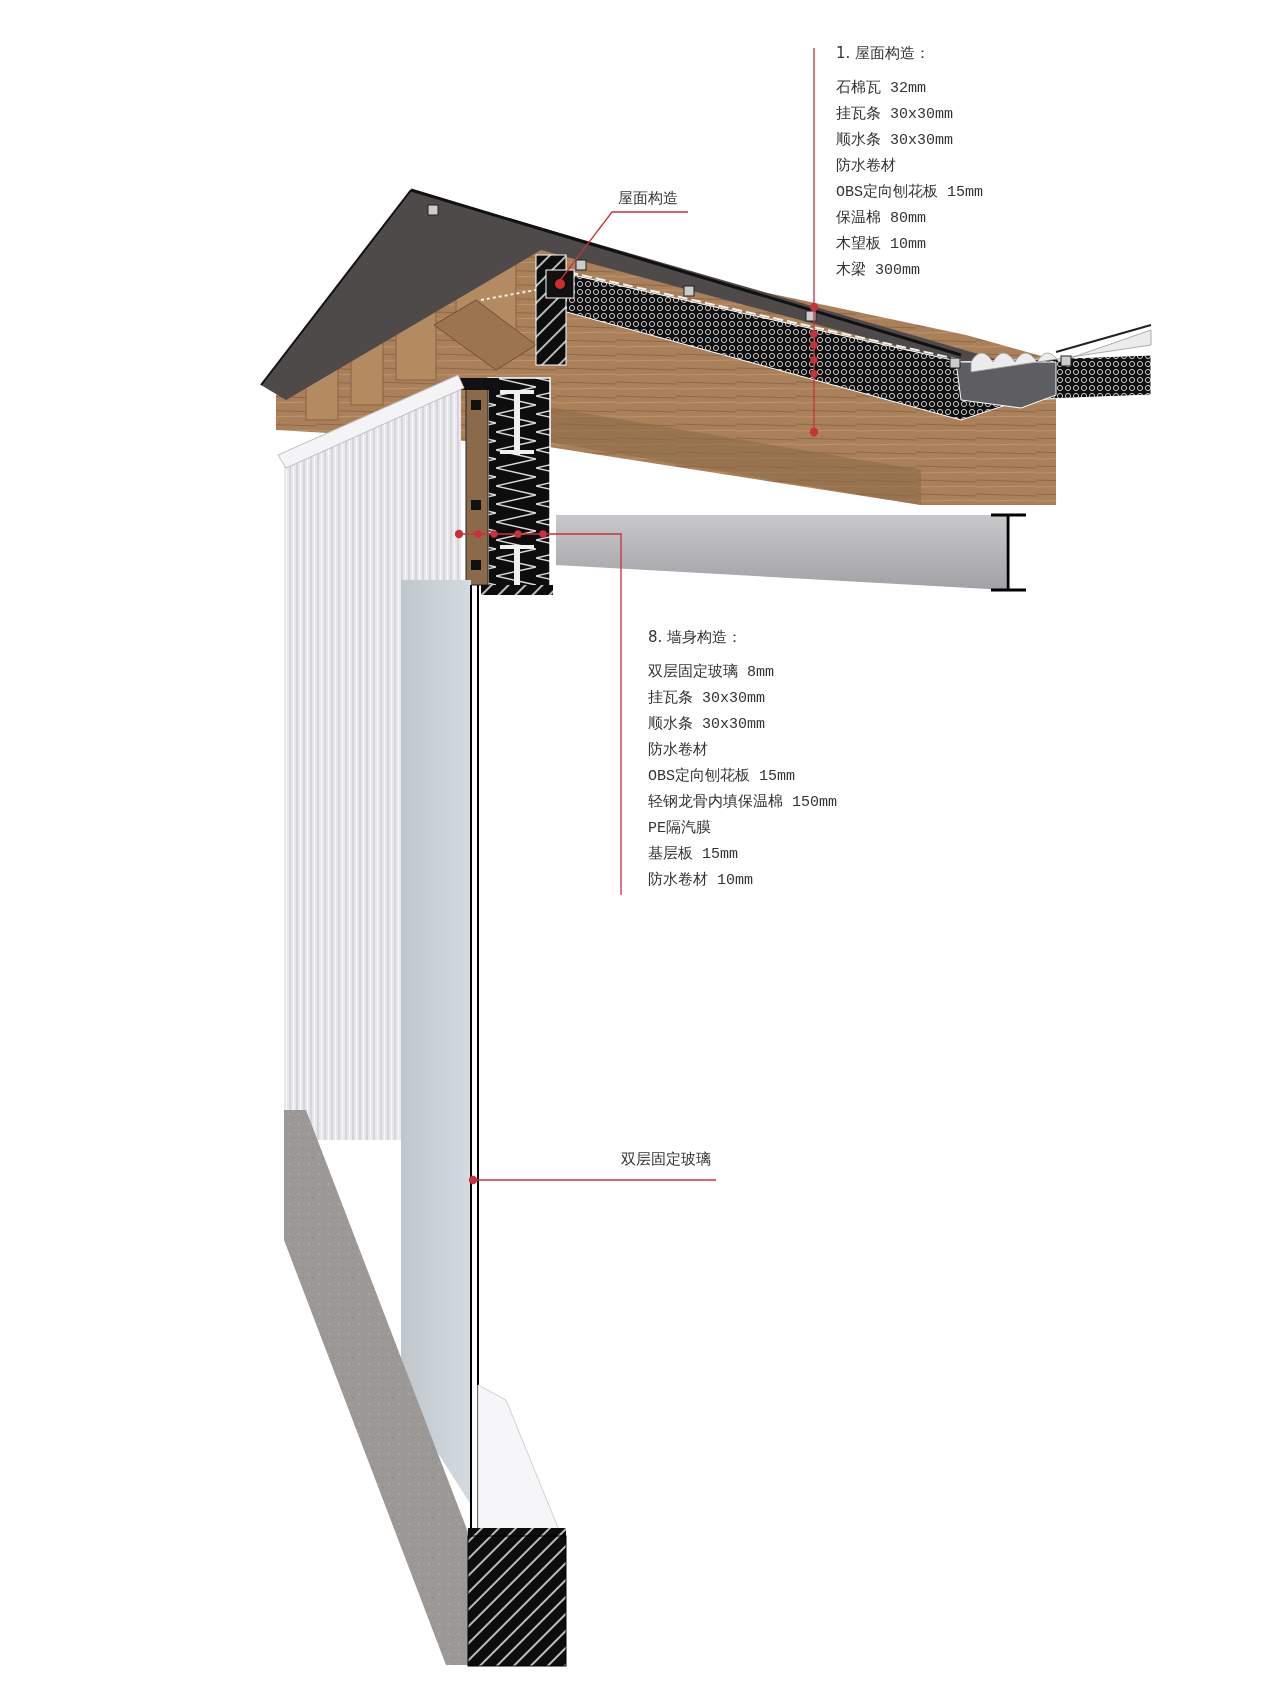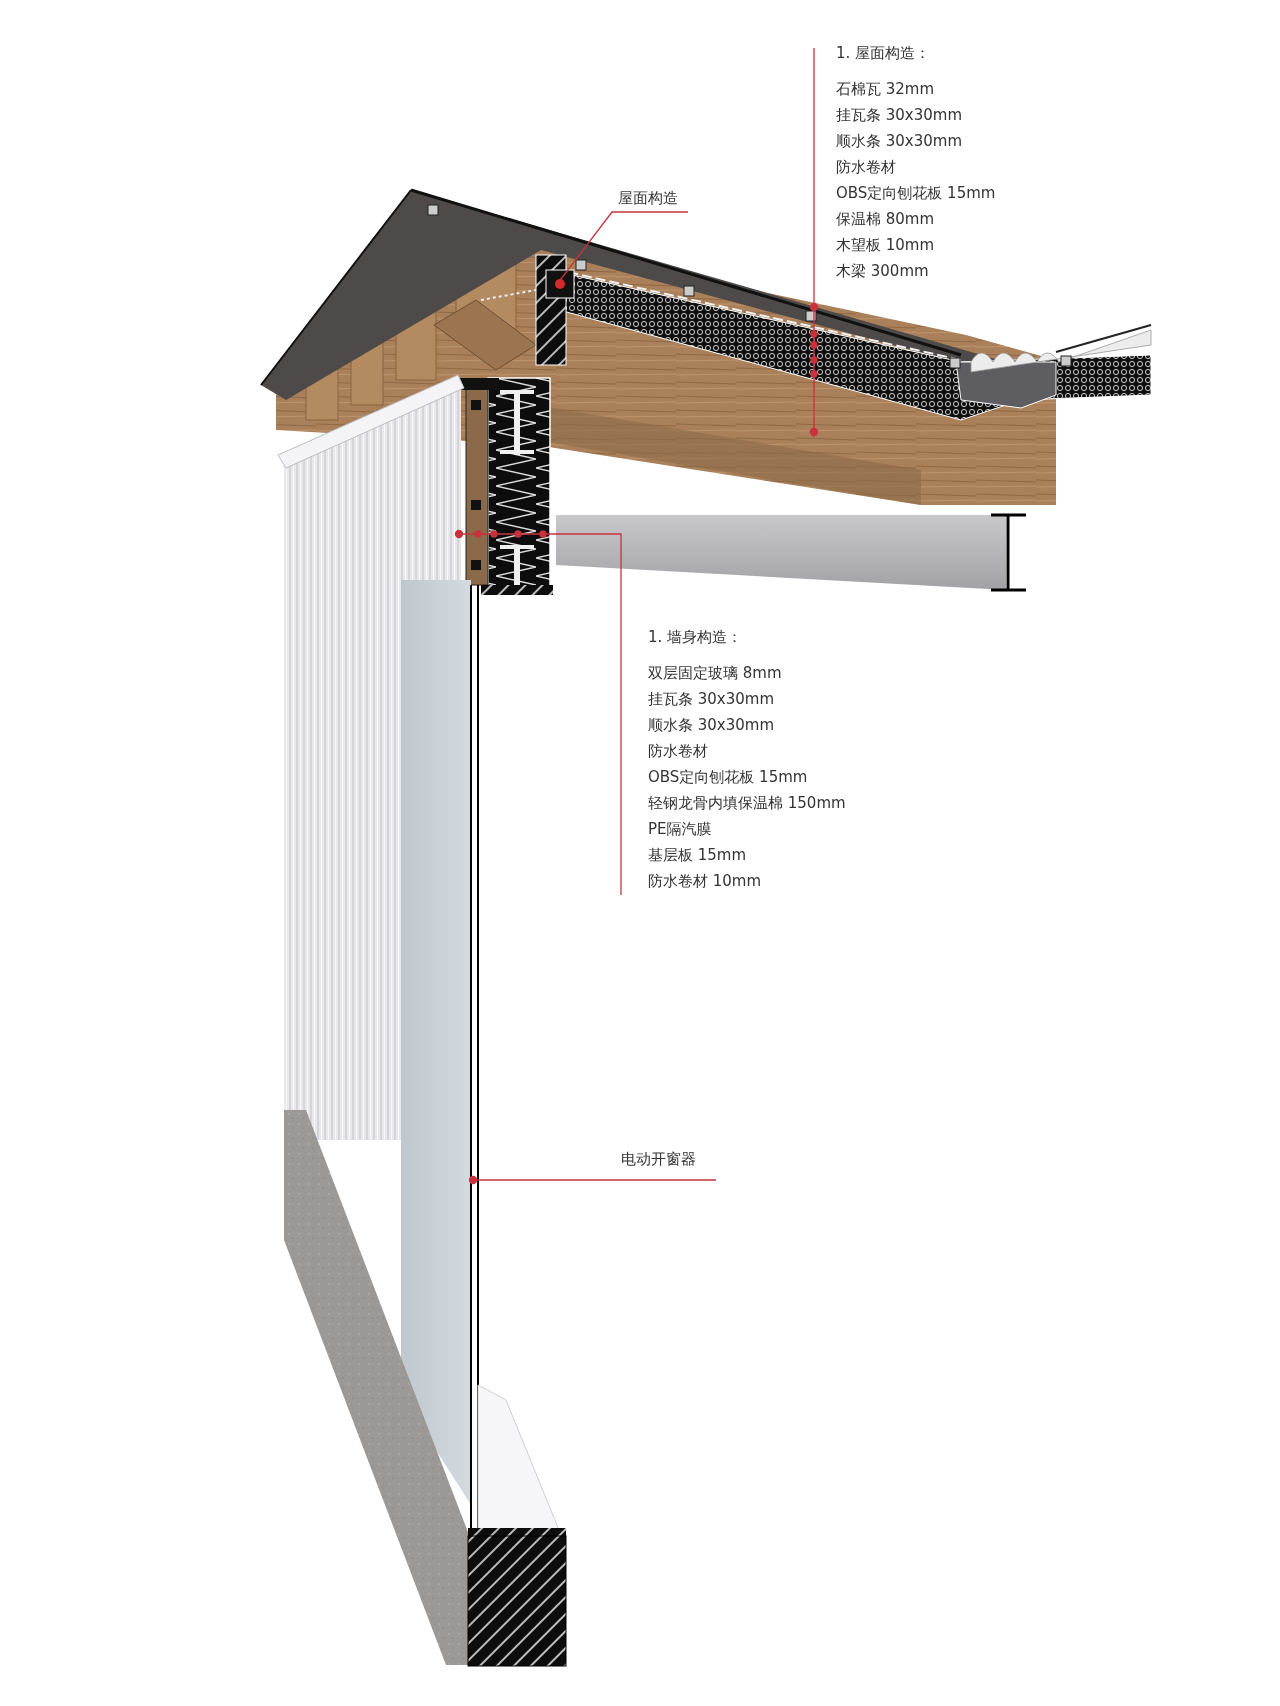--- a/index.html
+++ b/index.html
@@ -1,21 +1,21 @@
 <!DOCTYPE html>
 <html><head>
 <meta charset="utf-8">
 <style>
   html, body { margin: 0; padding: 0; background: #ffffff; }
   body { width: 1280px; height: 1706px; position: relative; overflow: hidden;
          font-family: "DejaVu Sans", "Liberation Sans", sans-serif; }
   #stage { position: absolute; left: 16px; top: 0; width: 1280px; height: 1706px; }
   .label { position: absolute; color: #333333; font-size: 15px; line-height: 26px; white-space: nowrap; }
   .label .heading { display: block; margin-bottom: 10px; }
-  .label .item { display: block; }
+  .label .item { display: block; font-family: Liberation Mono, monospace; }
   .callout { position: absolute; color: #333333; font-size: 15px; white-space: nowrap; }
 </style>
 </head>
 <body>
 
 <div id="stage">
 
   <svg width="1280" height="1706" viewBox="0 0 1280 1706" style="position:absolute;left:0;top:0">
     <defs>
       <pattern id="insul" width="8" height="8" patternUnits="userSpaceOnUse">
@@ -166,27 +166,27 @@
     <span class="item">防水卷材</span>
     <span class="item">OBS定向刨花板 15mm</span>
     <span class="item">保温棉 80mm</span>
     <span class="item">木望板 10mm</span>
     <span class="item">木梁 300mm</span>
   </div>
 
   <div class="callout" style="left:602px; top:189px;">屋面构造</div>
 
   <div class="label" style="left:632px; top:624px;">
-    <span class="heading">1. 墙身构造：</span>
+    <span class="heading">8. 墙身构造：</span>
     <span class="item">双层固定玻璃 8mm</span>
     <span class="item">挂瓦条 30x30mm</span>
     <span class="item">顺水条 30x30mm</span>
     <span class="item">防水卷材</span>
     <span class="item">OBS定向刨花板 15mm</span>
     <span class="item">轻钢龙骨内填保温棉 150mm</span>
     <span class="item">PE隔汽膜</span>
     <span class="item">基层板 15mm</span>
     <span class="item">防水卷材 10mm</span>
   </div>
 
-  <div class="callout" style="left:605px; top:1150px;">电动开窗器</div>
+  <div class="callout" style="left:605px; top:1150px;">双层固定玻璃</div>
 
 </div>
 
 </body></html>

